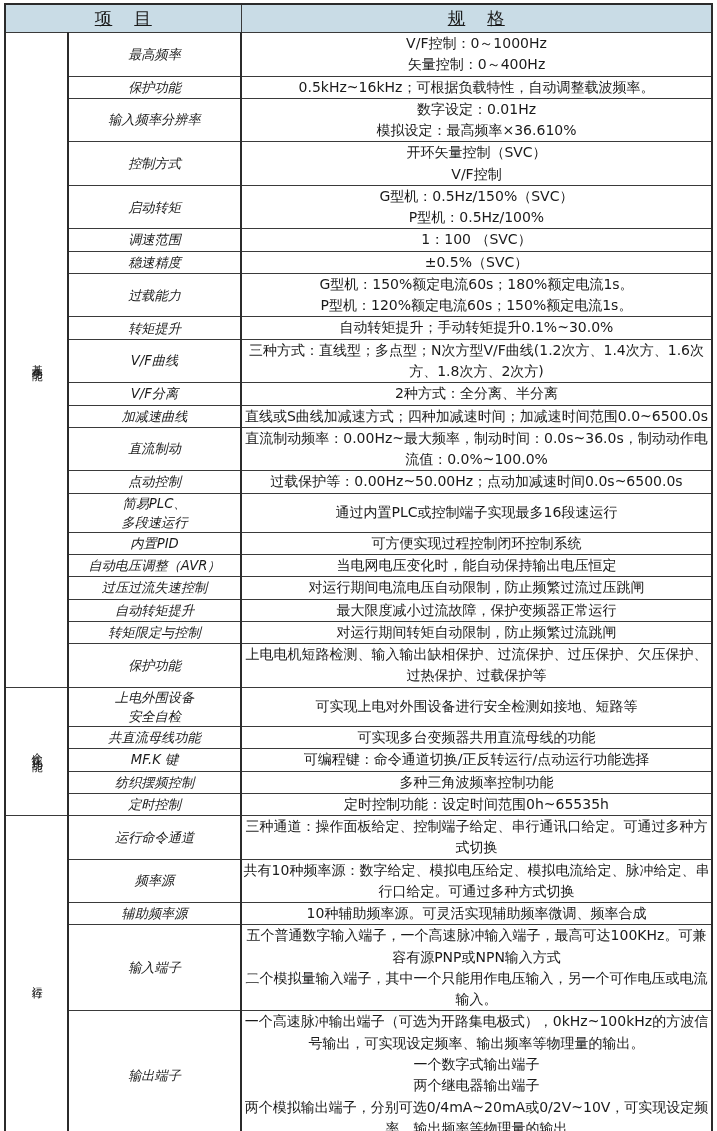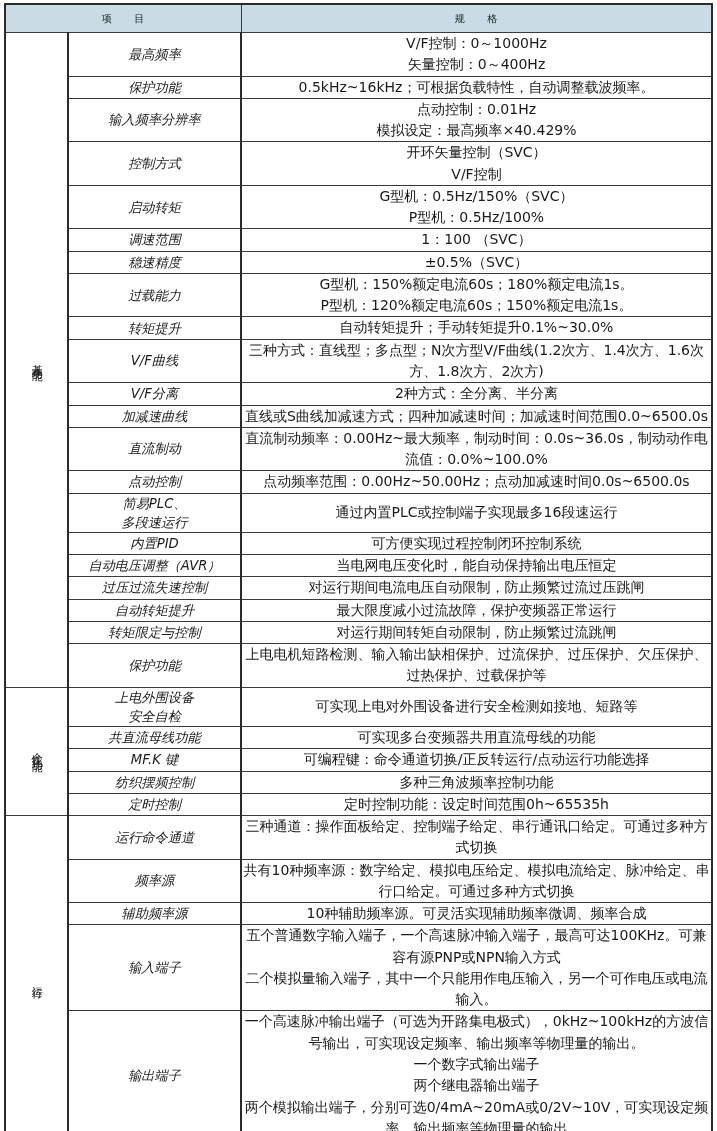--- a/index.html
+++ b/index.html
@@ -35,22 +35,23 @@
   }
 
   col.c-group { width: 63px; }
   col.c-item  { width: 173px; }
   col.c-spec  { width: 471px; }
 
   .hdr {
     background: #c9dce6;
     text-align: center;
     height: 27px;
-    font-size: 10px;
+    font-size: 17px;
     letter-spacing: 0.5px;
+    text-decoration: underline;
   }
   .hdr span.sp { display: inline-block; width: 22px; }
 
   .group-cell {
     text-align: center;
     font-size: 11px;
     line-height: 1.28;
     border-right: 2px solid #2b2b2b !important;
   }
   .group-cell .vert {
@@ -123,22 +124,22 @@
         </td>
         <td class="spec-cell">
           <span class="l">0.5kHz~16kHz；可根据负载特性，自动调整载波频率。</span>
         </td>
       </tr>
       <tr>
         <td class="item-cell">
           <span class="l">输入频率分辨率</span>
         </td>
         <td class="spec-cell">
-          <span class="l">点动控制：0.01Hz</span>
-          <span class="l">模拟设定：最高频率×40.429%</span>
+          <span class="l">数字设定：0.01Hz</span>
+          <span class="l">模拟设定：最高频率×36.610%</span>
         </td>
       </tr>
       <tr>
         <td class="item-cell">
           <span class="l">控制方式</span>
         </td>
         <td class="spec-cell">
           <span class="l">开环矢量控制（SVC）</span>
           <span class="l">V/F控制</span>
         </td>
@@ -215,21 +216,21 @@
         </td>
         <td class="spec-cell">
           <span class="l">直流制动频率：0.00Hz~最大频率，制动时间：0.0s~36.0s，制动动作电流值：0.0%~100.0%</span>
         </td>
       </tr>
       <tr>
         <td class="item-cell">
           <span class="l">点动控制</span>
         </td>
         <td class="spec-cell">
-          <span class="l">点动频率范围：0.00Hz~50.00Hz；点动加减速时间0.0s~6500.0s</span>
+          <span class="l">过载保护等：0.00Hz~50.00Hz；点动加减速时间0.0s~6500.0s</span>
         </td>
       </tr>
       <tr>
         <td class="item-cell">
           <span class="l">简易PLC、</span>
           <span class="l">多段速运行</span>
         </td>
         <td class="spec-cell">
           <span class="l">通过内置PLC或控制端子实现最多16段速运行</span>
         </td>

